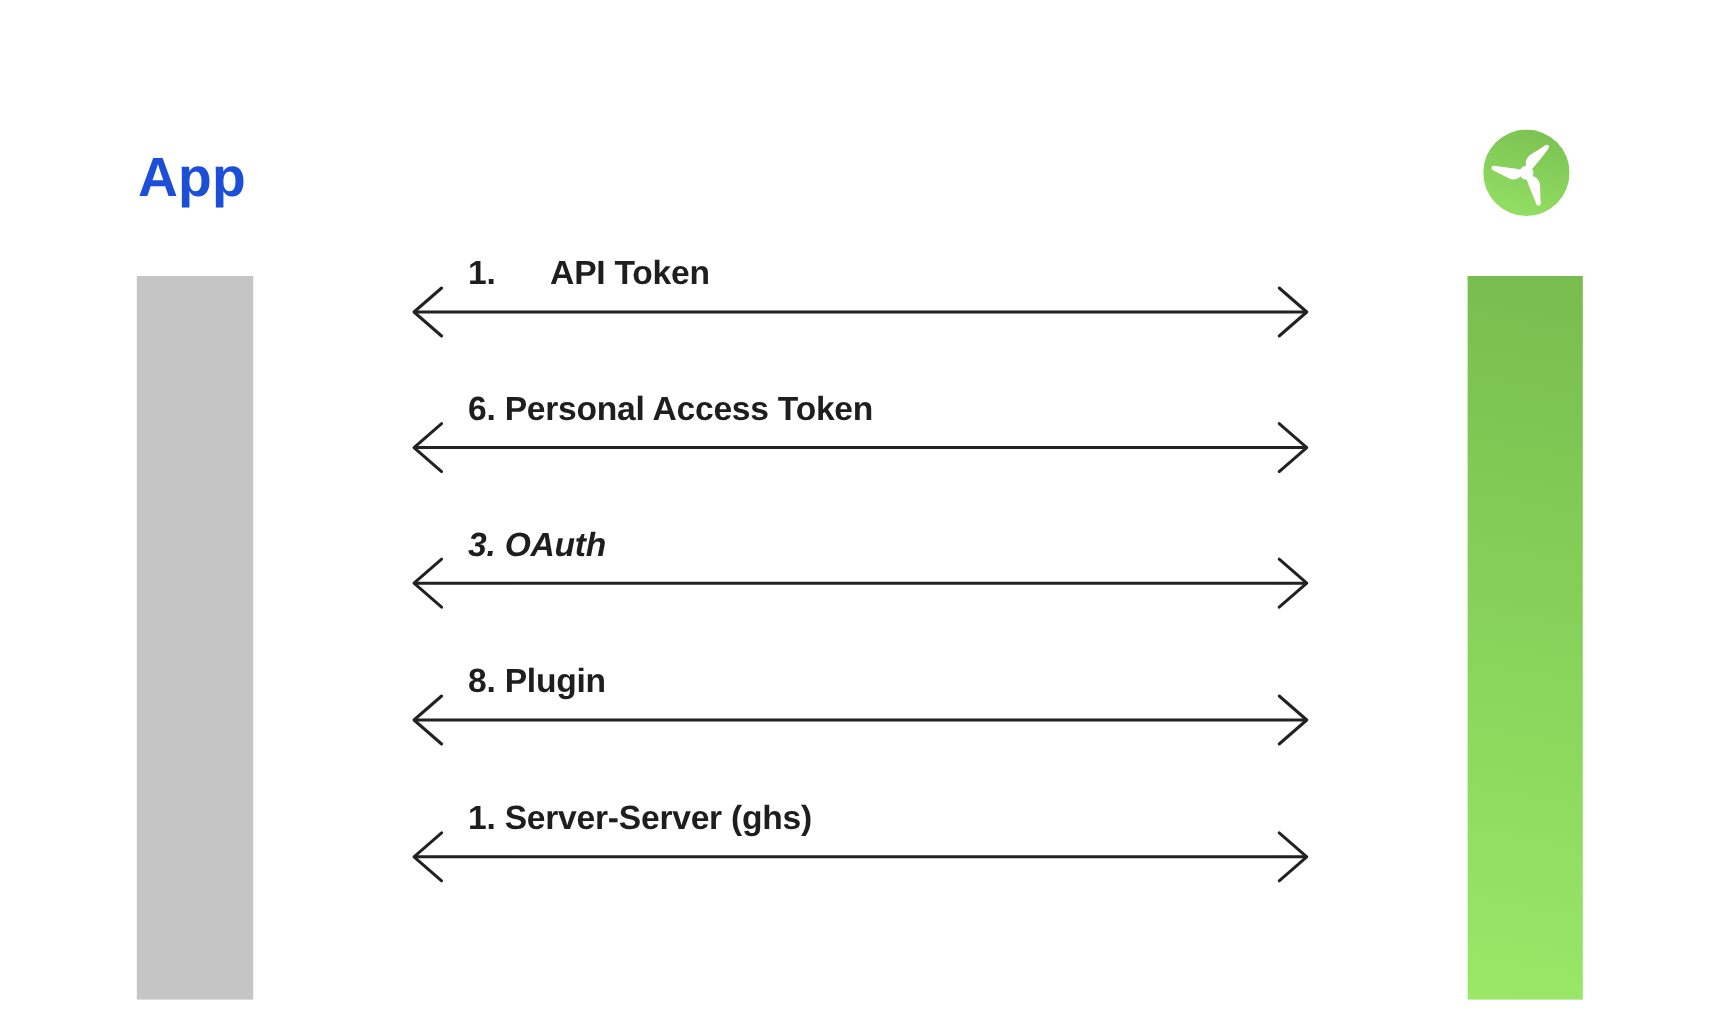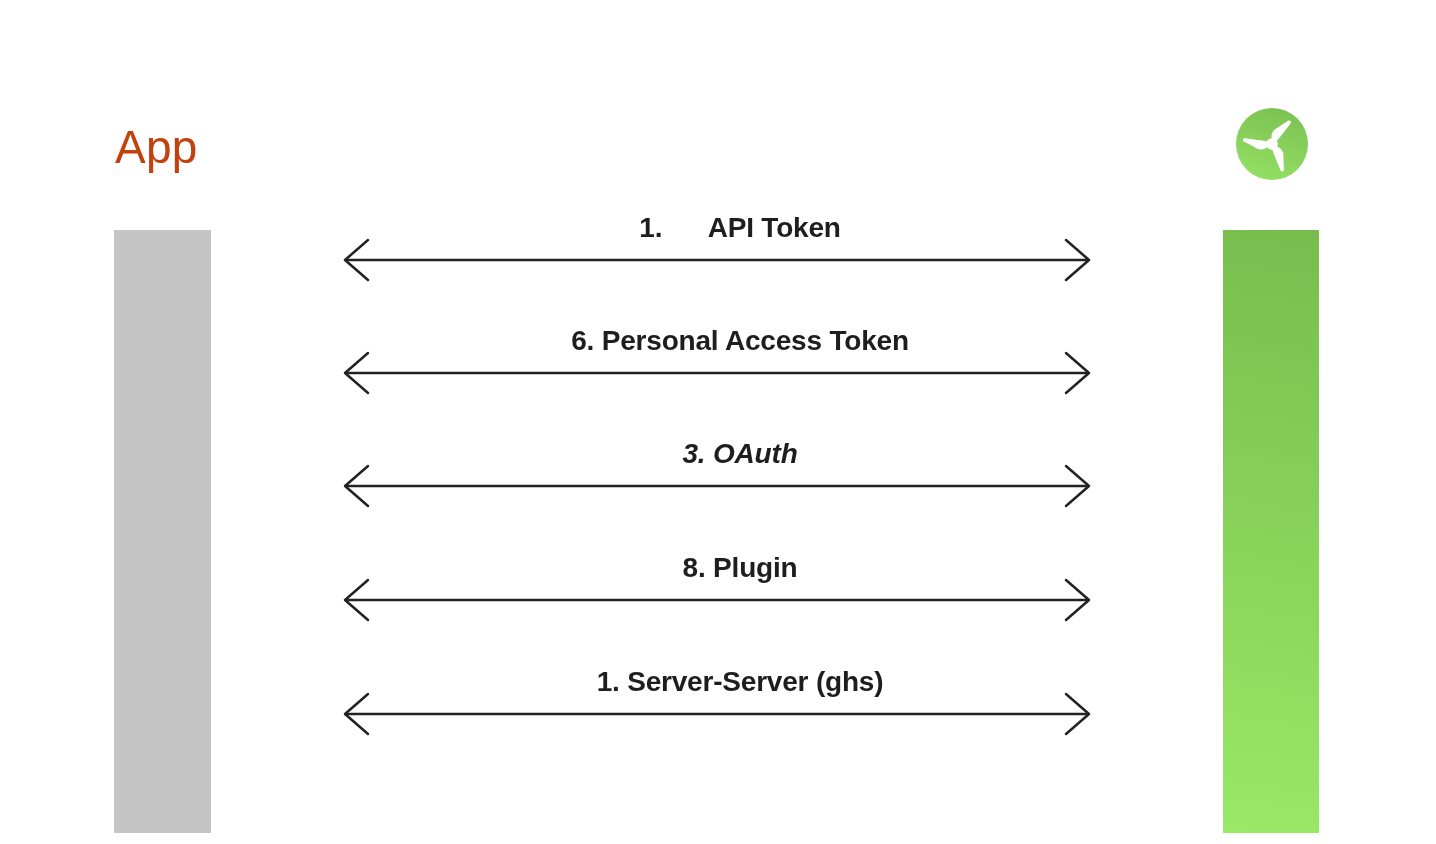--- a/index.html
+++ b/index.html
@@ -14,22 +14,22 @@
     background: var(--page-bg, #ffffff);
     overflow: hidden;
     font-family: "Liberation Sans", "DejaVu Sans", sans-serif;
   }
   .page-title {
     position: absolute;
     left: 115px;
     top: 122px;
     font-size: 46px;
     line-height: 50px;
-    font-weight: 400;
-    color: #c2410c;
+    font-weight: 700;
+    color: #1d4ed8;
     letter-spacing: 0.2px;
   }
   .app-bar {
     position: absolute;
     left: 114px;
     top: 230px;
     width: 97px;
     height: 603px;
     background: var(--app-bar-color, #c5c5c5);
   }
@@ -46,21 +46,21 @@
     left: 1236px;
     top: 108px;
     width: 72px;
     height: 72px;
   }
   .conn-row { position: absolute; left: 0; top: 0; }
   .conn-label {
     position: absolute;
     left: 390px;
     width: 700px;
-    text-align: center;
+    text-align: left;
     font-size: 28px;
     line-height: 30px;
     font-weight: 700;
     color: var(--label-color, #1e1e1e);
     letter-spacing: -0.2px;
     white-space: pre;
   }
   .conn-arrow {
     position: absolute;
     left: 341px;

